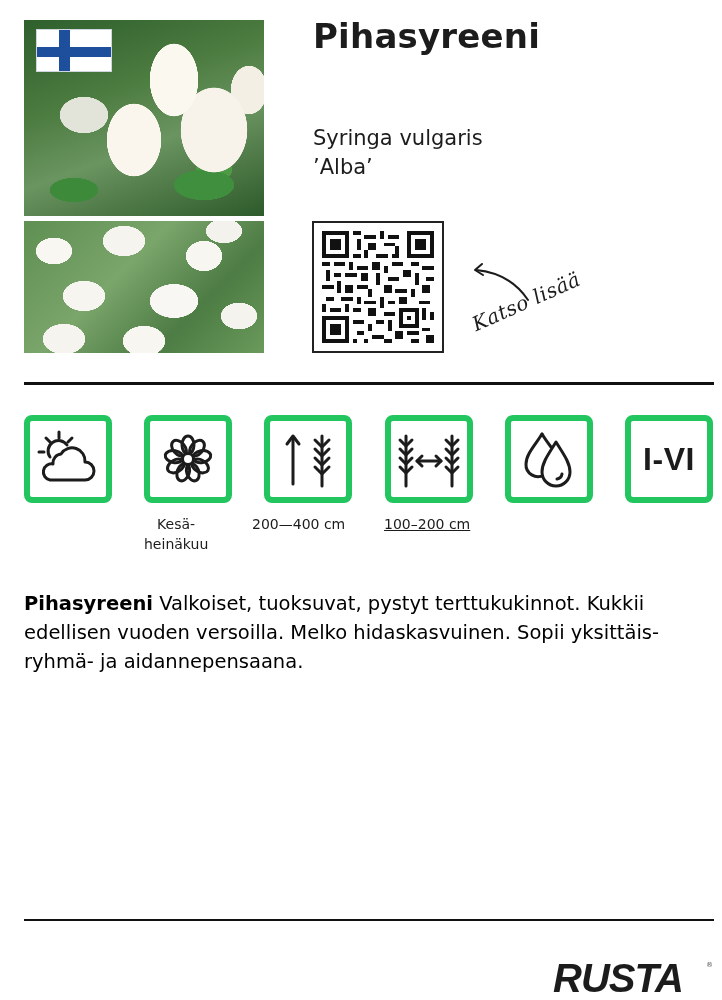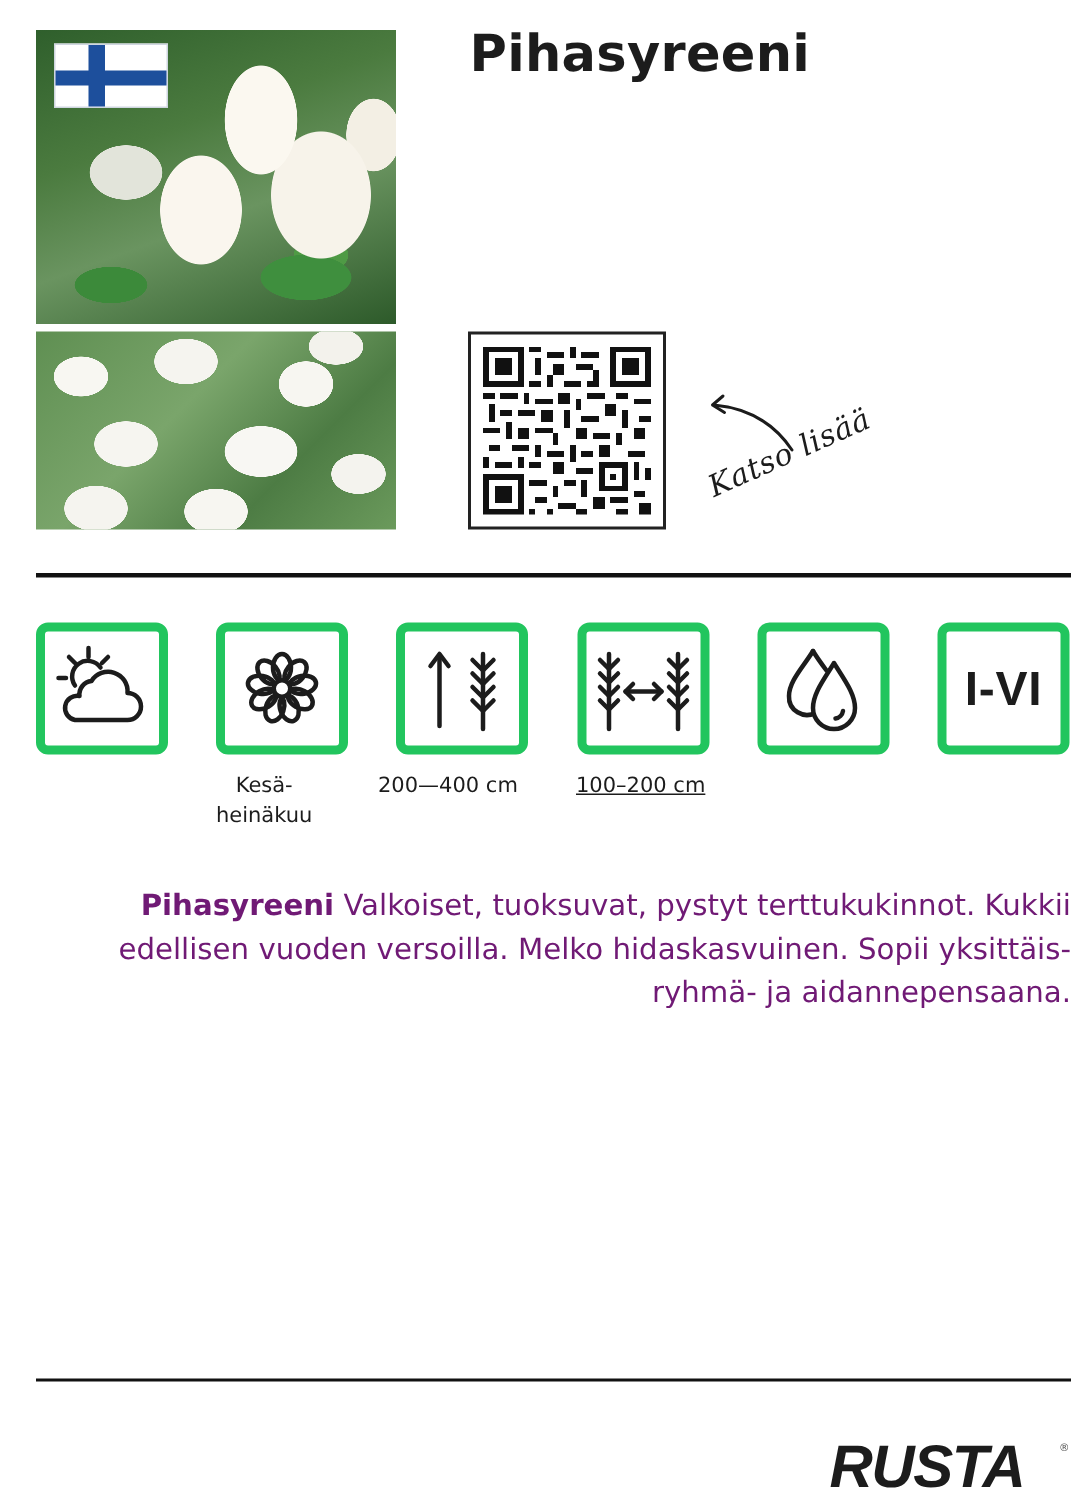--- a/index.html
+++ b/index.html
@@ -50,39 +50,41 @@
   .rule.r2 { top: 919px; height: 2px; }
 
   .icon-box { position: absolute; top: 415px; width: 88px; height: 88px; border: 6px solid #22c55e; border-radius: 8px; background: #fff; display: flex; align-items: center; justify-content: center; }
   .icon-box svg { width: 70px; height: 70px; }
   .ib1 { left: 24px; } .ib2 { left: 144px; } .ib3 { left: 264px; } .ib4 { left: 385px; } .ib5 { left: 505px; } .ib6 { left: 625px; }
   .roman { font-family: "Liberation Sans", sans-serif; font-weight: bold; font-size: 32px; color: #1c1c1c; letter-spacing: 0.5px; }
 
   .icon-label { position: absolute; top: 514px; font-size: 14px; line-height: 20px; color: #1c1c1c; }
   .lbl2 { left: 144px; text-align: center; } .lbl3 { left: 252px; text-align: center; } .lbl4 { left: 384px; text-decoration: underline; }
 
-  .desc { position: absolute; left: 24px; top: 589px; width: 690px; font-size: 19.5px; line-height: 29px; color: #701a75; text-align: right; }
+  .desc { position: absolute; left: 24px; top: 589px; width: 690px; font-size: 19.5px; line-height: 29px; color: #000000; }
   .desc b { font-weight: bold; }
 
   .logo { position: absolute; left: 553px; top: 958px; font-family: "Liberation Sans", sans-serif; font-weight: bold; font-style: italic; font-size: 40px; letter-spacing: -1px; color: #1c1c1c; line-height: 1; text-align: center; }
   .reg { position: absolute; left: 706px; top: 961px; font-size: 7px; color: #555; }
 </style>
 </head>
 <body>
 
 <div class="photo-top">
   <div class="flag">
     <div class="h"></div>
       <div class="v"></div>
   </div>
 </div>
 <div class="photo-bottom"></div>
 
 <div class="title">Pihasyreeni</div>
 <div class="latin">
+  <div>Syringa vulgaris</div>
+  <div>’Alba’</div>
 </div>
 
 <div class="qr">
   <svg viewBox="0 0 29 29" shape-rendering="crispEdges">
     <g fill="#111">
       <rect x="0" y="0" width="7" height="7"></rect>
         <rect x="1" y="1" width="5" height="5" fill="#fff"></rect>
         <rect x="2" y="2" width="3" height="3"></rect>
       <rect x="22" y="0" width="7" height="7"></rect>
         <rect x="23" y="1" width="5" height="5" fill="#fff"></rect>

